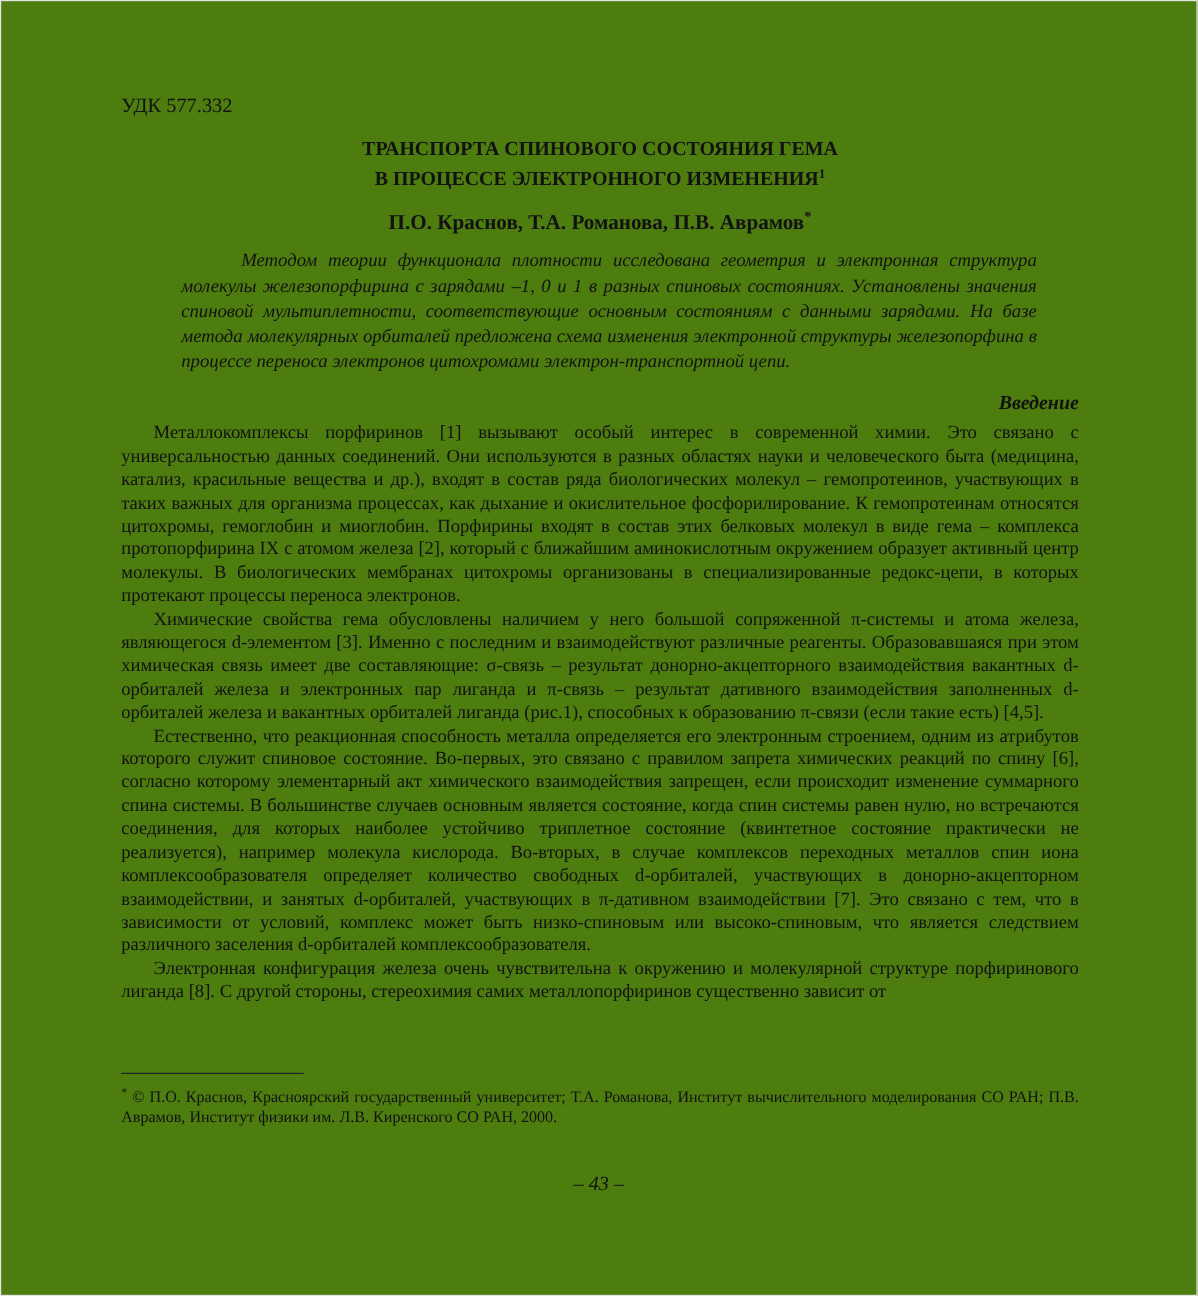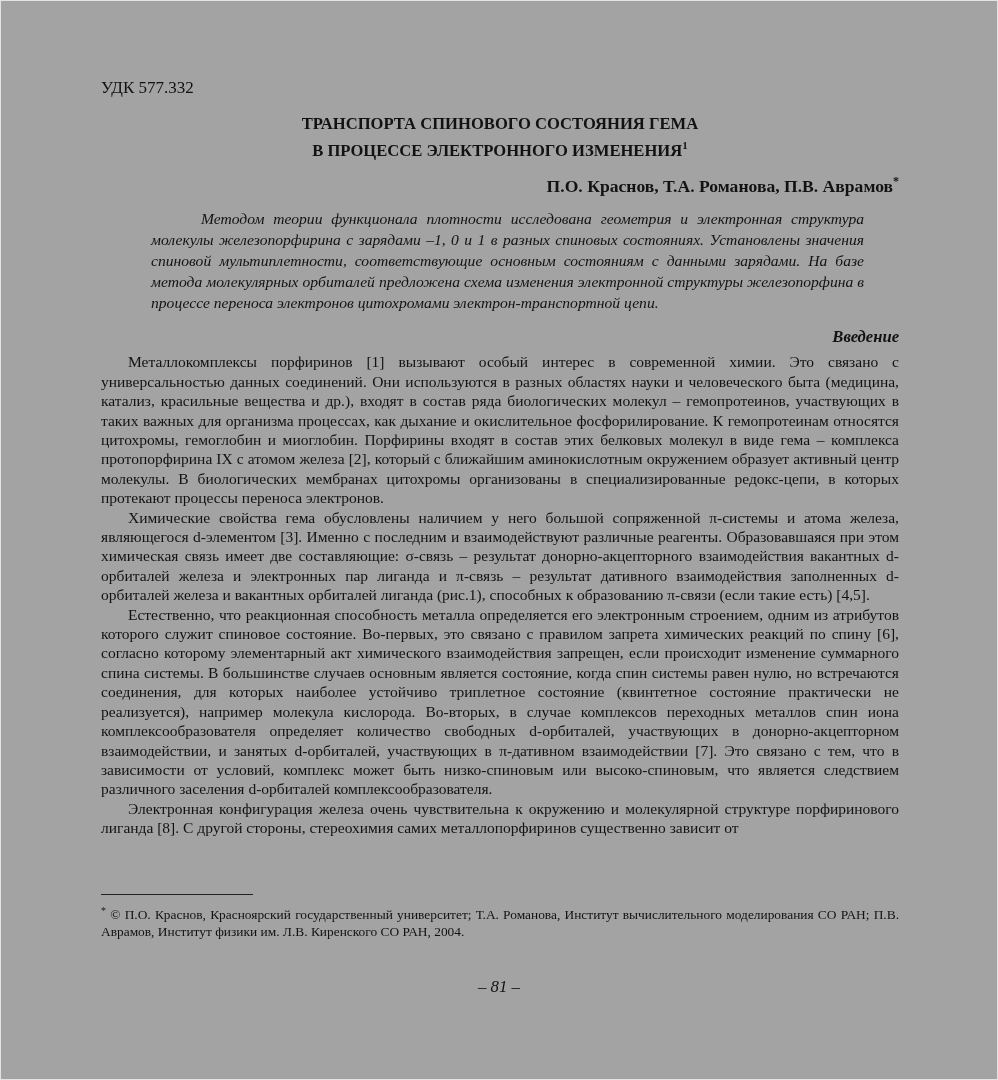--- a/index.html
+++ b/index.html
@@ -6,21 +6,21 @@
   html, body { background: #ffffff; }
   body {
     font-family: "Liberation Serif", "DejaVu Serif", serif;
     color: #121212;
   }
   .page {
     position: relative;
     width: 998px;
     height: 1080px;
     margin: 0 auto;
-    background: #a3a3a3;
+    background: #4d7c0f;
     border: 1px solid #e3e3e3;
     overflow: hidden;
   }
   .content {
     position: absolute;
     left: 100px;
     top: 76px;
     width: 798px;
     height: 817px;
     overflow: hidden;
@@ -32,21 +32,21 @@
   }
   .title {
     text-align: center;
     font-weight: bold;
     font-size: 16.6px;
     line-height: 20.5px;
     margin-bottom: 9px;
   }
   .title sup { font-size: 11px; }
   .authors {
-    text-align: right;
+    text-align: center;
     font-weight: bold;
     font-size: 17.6px;
     line-height: 22px;
     margin-bottom: 13px;
   }
   .authors sup { font-size: 12px; }
   .abstract {
     font-style: italic;
     text-align: justify;
     font-size: 15.6px;
@@ -117,17 +117,17 @@
 
     <p class="para">Металлокомплексы порфиринов [1] вызывают особый интерес в современной химии. Это связано с универсальностью данных соединений. Они используются в разных областях науки и человеческого быта (медицина, катализ, красильные вещества и др.), входят в состав ряда биологических молекул – гемопротеинов, участвующих в таких важных для организма процессах, как дыхание и окислительное фосфорилирование. К гемопротеинам относятся цитохромы, гемоглобин и миоглобин. Порфирины входят в состав этих белковых молекул в виде гема – комплекса протопорфирина IX с атомом железа [2], который с ближайшим аминокислотным окружением образует активный центр молекулы. В биологических мембранах цитохромы организованы в специализированные редокс-цепи, в которых протекают процессы переноса электронов.</p>
     <p class="para">Химические свойства гема обусловлены наличием у него большой сопряженной π-системы и атома железа, являющегося d-элементом [3]. Именно с последним и взаимодействуют различные реагенты. Образовавшаяся при этом химическая связь имеет две составляющие: σ-связь – результат донорно-акцепторного взаимодействия вакантных d-орбиталей железа и электронных пар лиганда и π-связь – результат дативного взаимодействия заполненных d-орбиталей железа и вакантных орбиталей лиганда (рис.1), способных к образованию π-связи (если такие есть) [4,5].</p>
     <p class="para">Естественно, что реакционная способность металла определяется его электронным строением, одним из атрибутов которого служит спиновое состояние. Во-первых, это связано с правилом запрета химических реакций по спину [6], согласно которому элементарный акт химического взаимодействия запрещен, если происходит изменение суммарного спина системы. В большинстве случаев основным является состояние, когда спин системы равен нулю, но встречаются соединения, для которых наиболее устойчиво триплетное состояние (квинтетное состояние практически не реализуется), например молекула кислорода. Во-вторых, в случае комплексов переходных металлов спин иона комплексообразователя определяет количество свободных d-орбиталей, участвующих в донорно-акцепторном взаимодействии, и занятых d-орбиталей, участвующих в π-дативном взаимодействии [7]. Это связано с тем, что в зависимости от условий, комплекс может быть низко-спиновым или высоко-спиновым, что является следствием различного заселения d-орбиталей комплексообразователя.</p>
     <p class="para">Электронная конфигурация железа очень чувствительна к окружению и молекулярной структуре порфиринового лиганда [8]. С другой стороны, стереохимия самих металлопорфиринов существенно зависит от</p>
 
   </div>
 
   <div class="footnotes">
     <div class="fn-rule"></div>
-    <p class="footnote"><sup>*</sup> <span>© П.О. Краснов, Красноярский государственный университет; Т.А. Романова, Институт вычислительного моделирования СО РАН; П.В. Аврамов, Институт физики им. Л.В. Киренского СО РАН, 2004.</span></p>
+    <p class="footnote"><sup>*</sup> <span>© П.О. Краснов, Красноярский государственный университет; Т.А. Романова, Институт вычислительного моделирования СО РАН; П.В. Аврамов, Институт физики им. Л.В. Киренского СО РАН, 2000.</span></p>
   </div>
 
-  <div class="page-number">– 81 –</div>
+  <div class="page-number">– 43 –</div>
 </div>
 
 </body></html>

